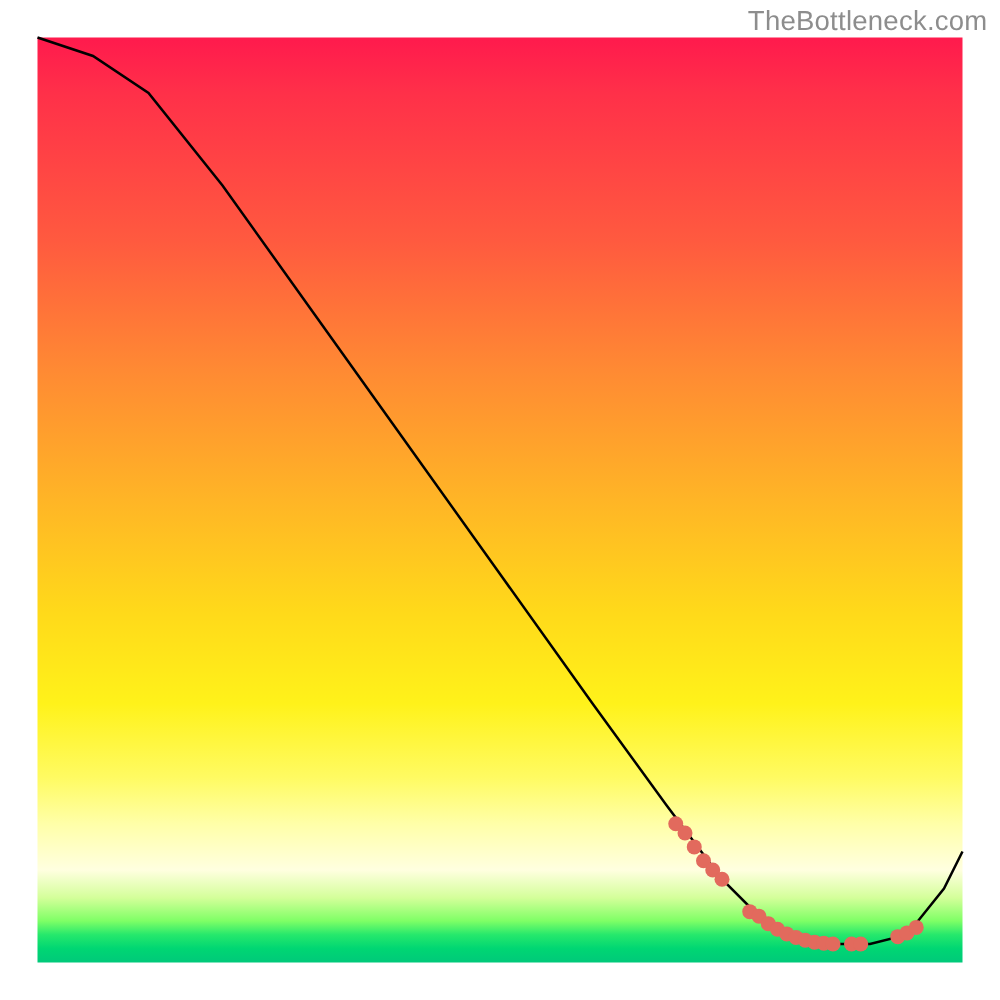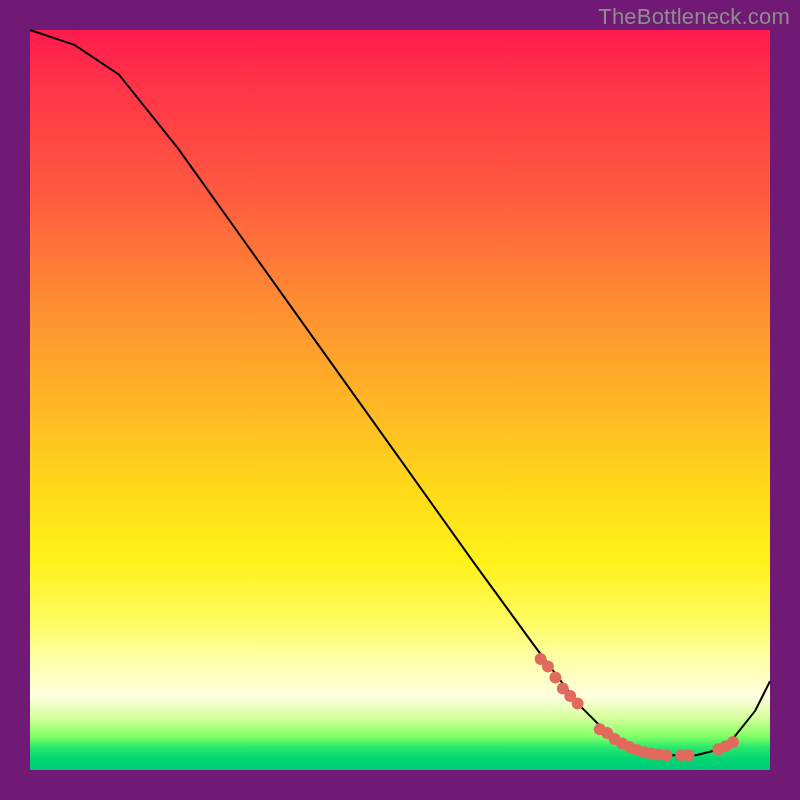--- a/index.html
+++ b/index.html
@@ -10,21 +10,21 @@
     background: #000;
     overflow: hidden;
     font-family: Arial, Helvetica, sans-serif;
   }
   .frame {
     position: absolute;
     left: 0;
     top: 0;
     width: 800px;
     height: 800px;
-    background: #701a75;
+    background: #ffffff;
   }
   .plot-area {
     position: absolute;
     left: 30px;
     top: 30px;
     width: 740px;
     height: 740px;
     
     background: linear-gradient(
       to bottom,

